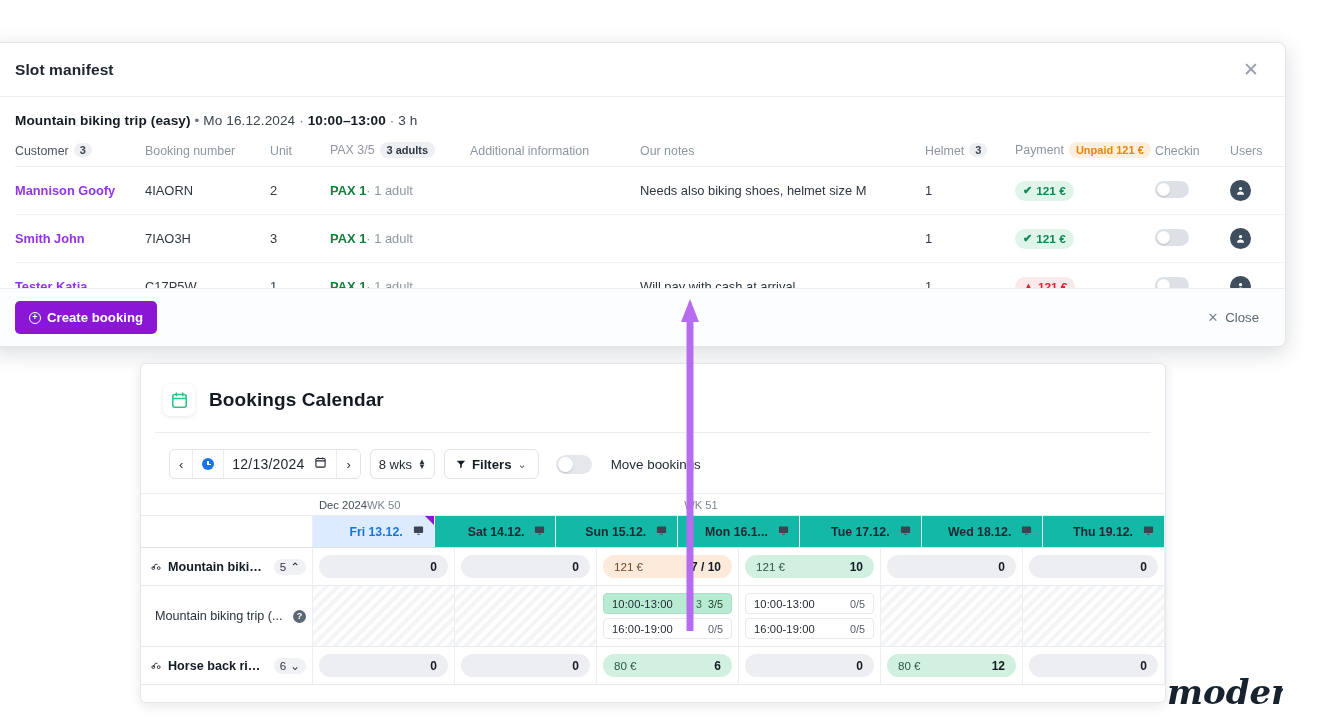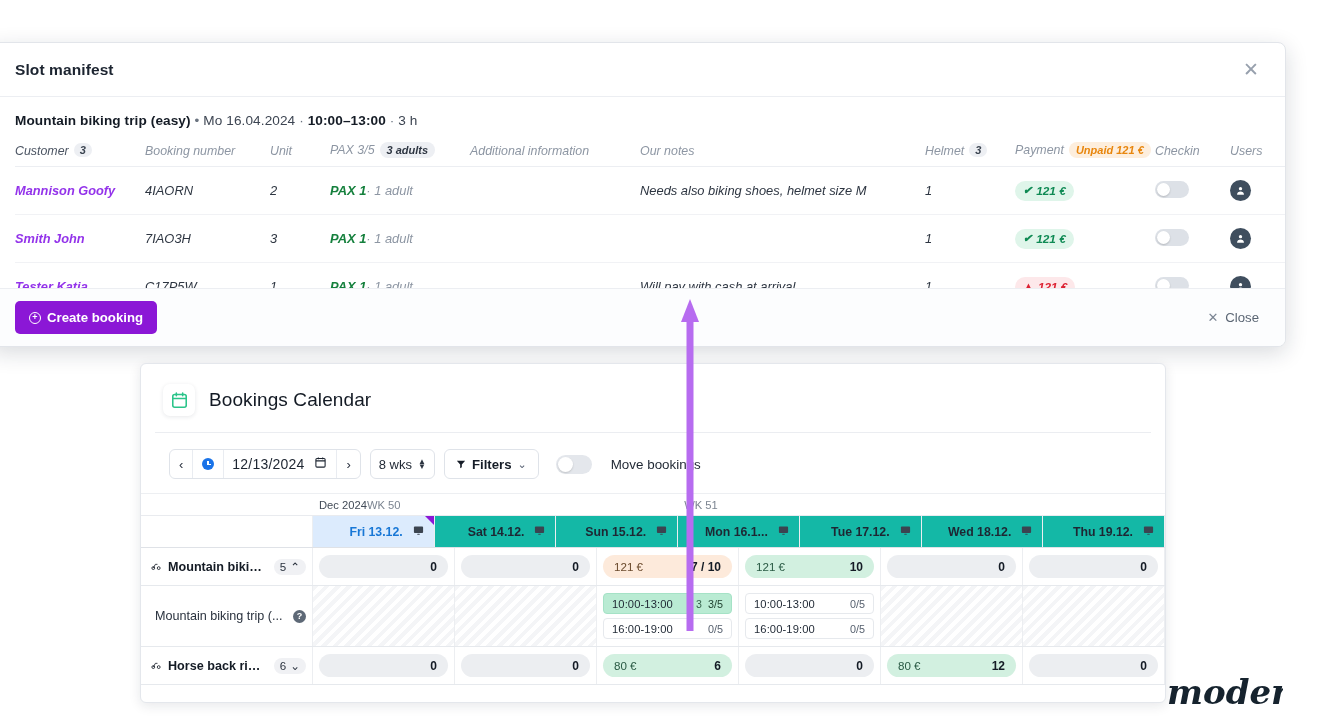--- a/index.html
+++ b/index.html
@@ -32,21 +32,21 @@
     line-height: 1; cursor: pointer; font-weight: 300;
   }
   .modal-body { padding: 16px 24px 0 24px; }
 
   .slot-line { font-size: 13.6px; color: #333b47; margin-bottom: 9px; letter-spacing:.1px; }
   .slot-line b { font-weight: 700; color:#141b25; }
   .slot-sep { color:#6b7480; }
   .slot-dim { color:#3d4552; }
 
   
-  table.manifest { width: 100%; border-collapse: collapse; table-layout: fixed; font-style: italic; }
+  table.manifest { width: 100%; border-collapse: collapse; table-layout: fixed; }
   table.manifest th {
     font-size: 12.4px; font-weight: 400; color: #8d96a3;
     text-align: left; padding: 5px 4px 8px 0; vertical-align: bottom;
     border-bottom: 1px solid #eceef2;
     white-space: nowrap;
   }
   table.manifest th.hdr-dark { color:#4b5462; }
   table.manifest td {
     font-size: 12.9px; color: #2e3642; padding: 13px 4px 13px 0;
     border-bottom: 1px solid #f1f2f5; vertical-align: middle;
@@ -135,21 +135,21 @@
     background:#ffffff; border:1px solid #e4e7ec; border-radius:6px;
     box-shadow: 0 3px 12px rgba(20,30,50,.10);
     overflow:hidden;
   }
   .cal-head { display:flex; align-items:center; gap:14px; padding: 20px 22px 16px 22px; }
   .cal-icon-box {
     width:32px; height:32px; border-radius:7px; background:#fff;
     display:flex; align-items:center; justify-content:center;
     box-shadow: 0 1px 4px rgba(20,30,50,.10);
   }
-  .cal-title { font-size: 19px; font-weight: 400; color:#131a24; letter-spacing:.1px; }
+  .cal-title { font-size: 19px; font-weight: 700; color:#131a24; letter-spacing:.1px; }
   .cal-div { height:1px; background:#ebedf1; margin: 0 14px; }
 
   .cal-toolbar { display:flex; align-items:center; gap:9px; padding: 16px 22px 14px 28px; }
   .grp {
     display:flex; align-items:center; border:1px solid #dfe3e9; border-radius:6px;
     background:#fff; height:30px; overflow:hidden;
   }
   .grp > div { display:flex; align-items:center; height:100%; }
   .grp .seg { padding: 0 9px; cursor:pointer; font-size:13px; color:#2b3340; }
   .grp .seg + .seg { border-left:1px solid #e9ecf1; }
@@ -258,21 +258,21 @@
 <div id="root">
 
 <div class="modal">
   <div class="modal-head">
     <div class="modal-title">Slot manifest</div>
     <div class="modal-close-x">✕</div>
   </div>
 
   <div class="modal-body">
     <div class="slot-line">
-      <b>Mountain biking trip (easy)</b><span class="slot-sep"> • </span><span class="slot-dim">Mo 16.04.2024</span><span class="slot-sep"> · </span><b>10:00–13:00</b><span class="slot-sep"> · </span><span class="slot-dim">3 h</span>
+      <b>Mountain biking trip (easy)</b><span class="slot-sep"> • </span><span class="slot-dim">Mo 16.12.2024</span><span class="slot-sep"> · </span><b>10:00–13:00</b><span class="slot-sep"> · </span><span class="slot-dim">3 h</span>
     </div>
 
     <table class="manifest">
       <colgroup>
         <col class="c-cust">
             <col class="c-book">
             <col class="c-unit">
             <col class="c-pax">
         <col class="c-addl">
             <col class="c-notes">

